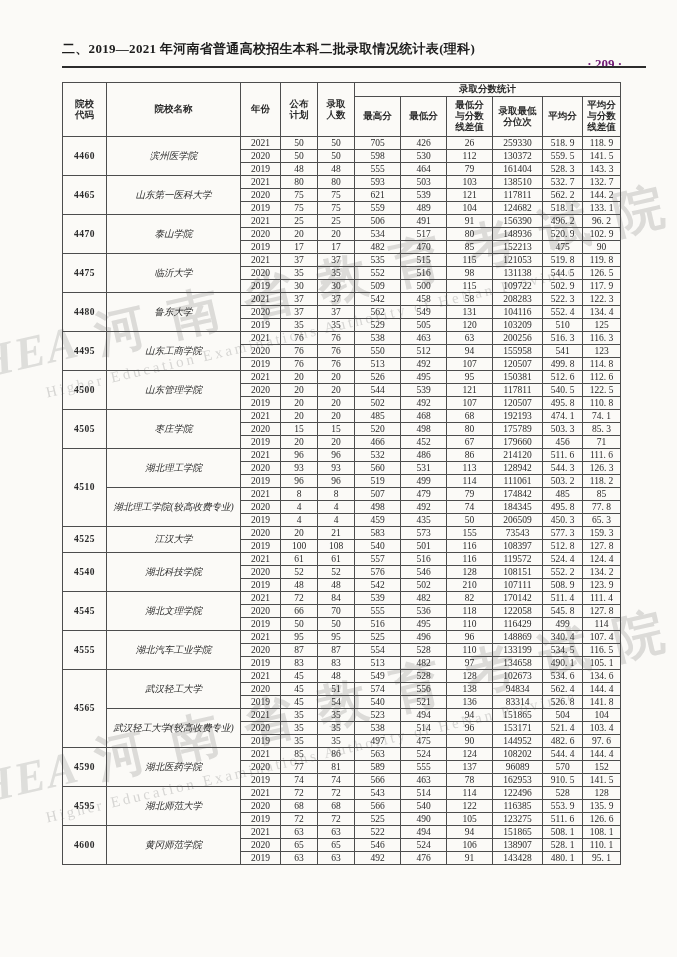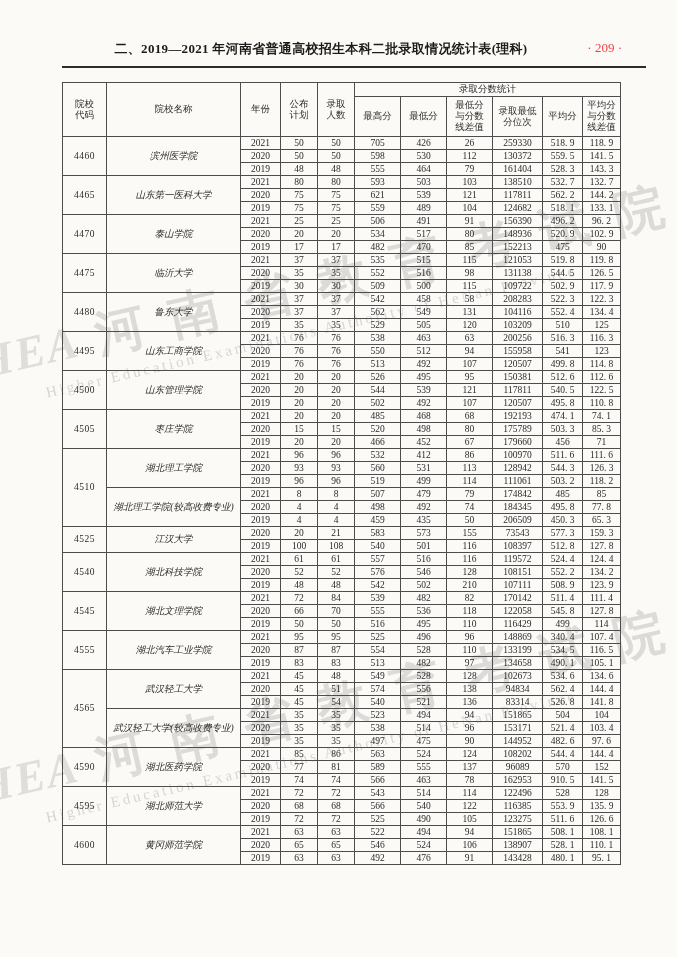--- a/index.html
+++ b/index.html
@@ -3,46 +3,46 @@
 <meta charset="utf-8">
 <style>
   html,body{margin:0;padding:0;}
   body{
     width:677px;height:957px;position:relative;overflow:hidden;
     background:#fbfaf7;color:#222;
     font-family:"Liberation Serif","DejaVu Serif",serif;
   }
   .page-header{position:absolute;left:62px;top:40px;width:558px;height:22px;}
   .doc-title{
-    position:absolute;left:0;right:40px;text-align:center;
+    position:absolute;left:0;right:40px;
     font-size:13px;font-weight:bold;letter-spacing:0.3px;color:#1c1c1c;
     white-space:nowrap;
   }
   .page-number{
-    position:absolute;right:-2px;top:0;font-size:13px;font-weight:normal;color:#ef4444;
+    position:absolute;right:-2px;top:16px;font-size:13px;font-weight:bold;color:#701a75;
   }
   .header-rule{
     position:absolute;left:62px;top:66px;width:584px;height:2px;background:#2c2c2c;
   }
   table.stats{
     position:absolute;left:62px;top:82px;width:558px;
     border-collapse:collapse;table-layout:fixed;
     font-size:9.5px;color:#2a2a2a;
   }
   table.stats th, table.stats td{
     border:1px solid #4d4d4d;
     padding:0 1px;text-align:center;vertical-align:middle;
     overflow:hidden;line-height:1.15;
   }
-  table.stats th{font-weight:normal;white-space:pre-line;font-size:9.5px;}
+  table.stats th{font-weight:bold;white-space:pre-line;font-size:9.5px;}
   tr.hdr-top{height:14px;}
   tr.hdr-sub{height:40px;}
   tbody tr{height:13px;}
   td.cell-name{text-align:left;padding-left:6px;white-space:nowrap;font-style:italic;}
-  td.cell-code{letter-spacing:0.5px;}
+  td.cell-code{letter-spacing:0.5px;font-weight:bold;}
   .num{font-family:"Liberation Serif","DejaVu Serif",serif;}
   .watermark{
     position:absolute;left:-20px;width:760px;
     transform:rotate(-13deg);transform-origin:left center;
     pointer-events:none;color:rgba(110,110,110,0.22);
     white-space:nowrap;
   }
   .wm-row{display:flex;align-items:center;gap:18px;}
   .wm-logo{
     font-size:46px;font-weight:bold;font-style:italic;
@@ -397,23 +397,23 @@
         <td class="num">456</td>
         <td class="num">71</td>
       </tr>
       <tr>
         <td rowspan="6" class="cell-code">4510</td>
         <td rowspan="3" class="cell-name">湖北理工学院</td>
         <td class="num">2021</td>
         <td class="num">96</td>
         <td class="num">96</td>
         <td class="num">532</td>
-        <td class="num">412</td>
+        <td class="num">486</td>
         <td class="num">86</td>
-        <td class="num">100970</td>
+        <td class="num">214120</td>
         <td class="num">511. 6</td>
         <td class="num">111. 6</td>
       </tr>
       <tr>
         <td class="num">2020</td>
         <td class="num">93</td>
         <td class="num">93</td>
         <td class="num">560</td>
         <td class="num">531</td>
         <td class="num">113</td>

